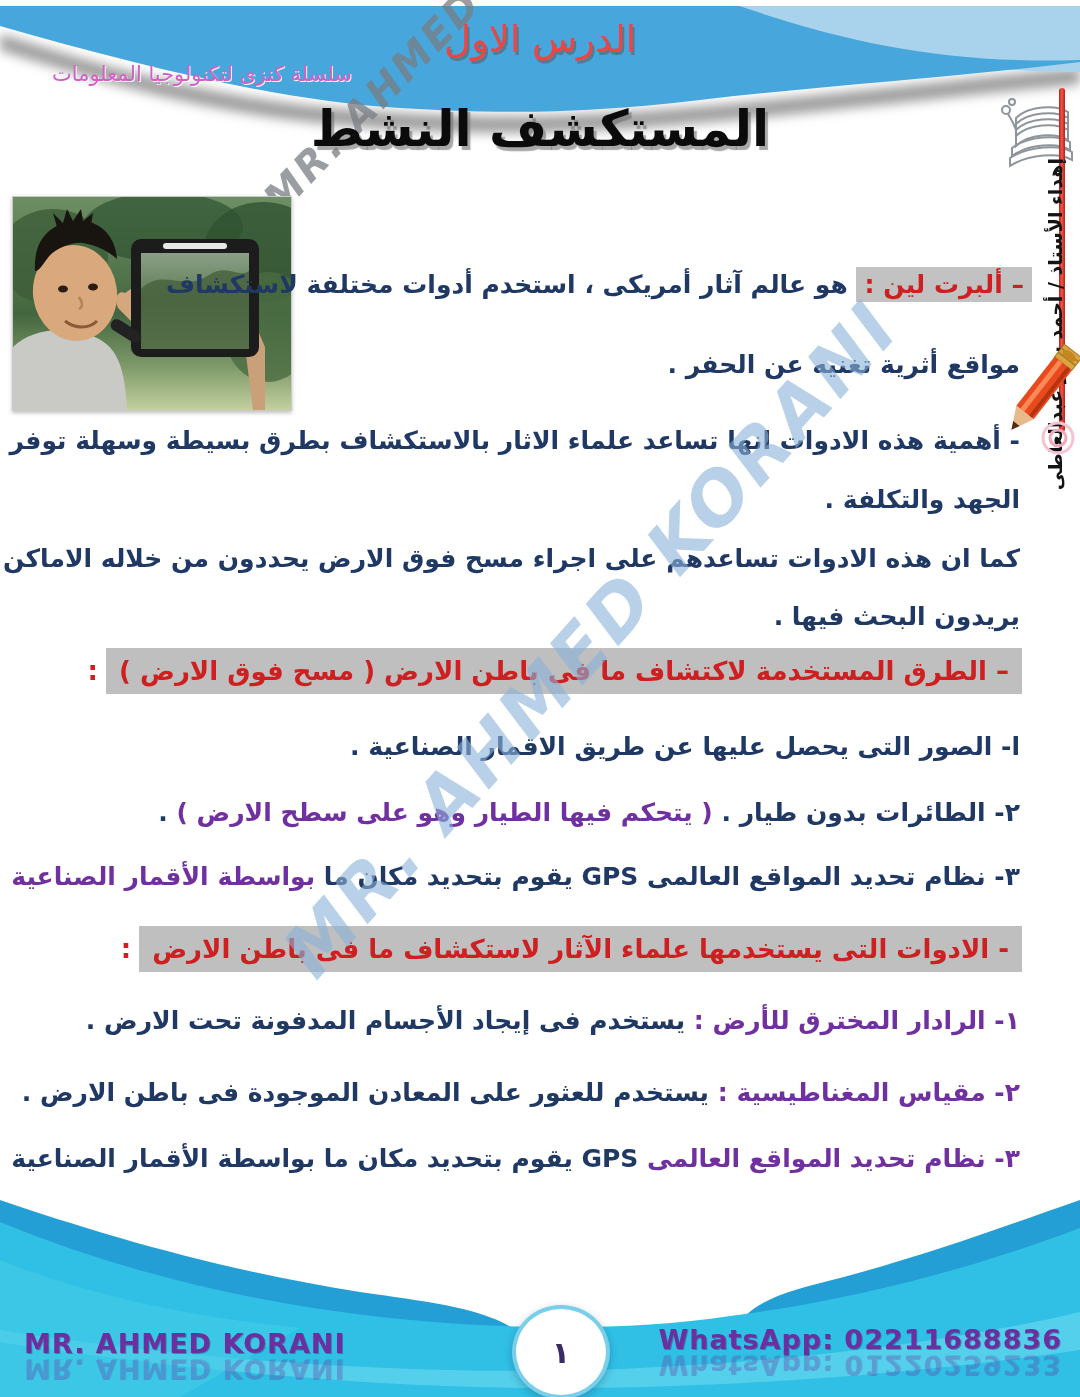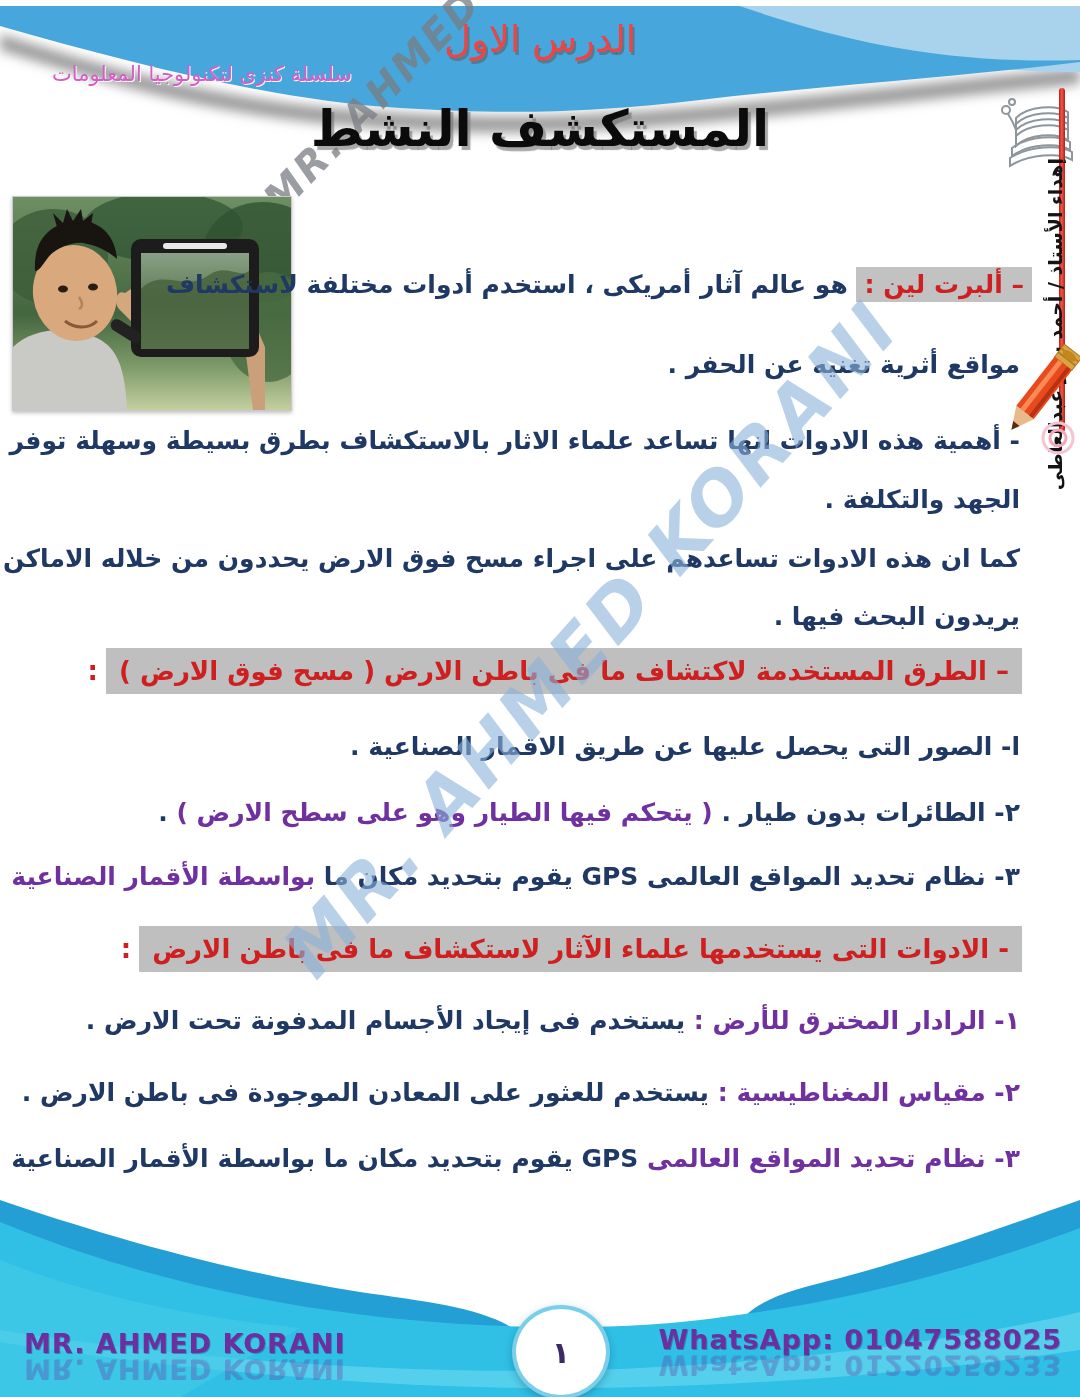--- a/index.html
+++ b/index.html
@@ -235,19 +235,19 @@
 
     <path d="M0,22 C140,80 300,114 460,124 C560,130 650,128 730,116 C870,98 990,62 1080,28
              L1080,197 L0,197 Z" fill="#30c0e6"></path>
 
     <path d="M0,130 C240,168 480,176 640,168 C820,160 980,136 1080,112 L1080,150
              C900,176 700,190 520,188 C340,186 140,164 0,142 Z" fill="#5cd2ec" opacity="0.85"></path>
     <path d="M0,60 C80,92 180,116 300,128 L180,197 L0,197 Z" fill="#45cbe8" opacity="0.6"></path>
   </svg>
 
   <div class="footer-text footer-name" data-text="MR. AHMED KORANI">MR. AHMED KORANI</div>
-  <div class="footer-text footer-whatsapp" data-text="WhatsApp: 01220259233">WhatsApp: 01047588025</div>
+  <div class="footer-text footer-whatsapp" data-text="WhatsApp: 01220259233">WhatsApp: 02211688836</div>
 
   <div class="page-circle">
     <span>١</span>
   </div>
 
 </div>
 
 </body></html>

